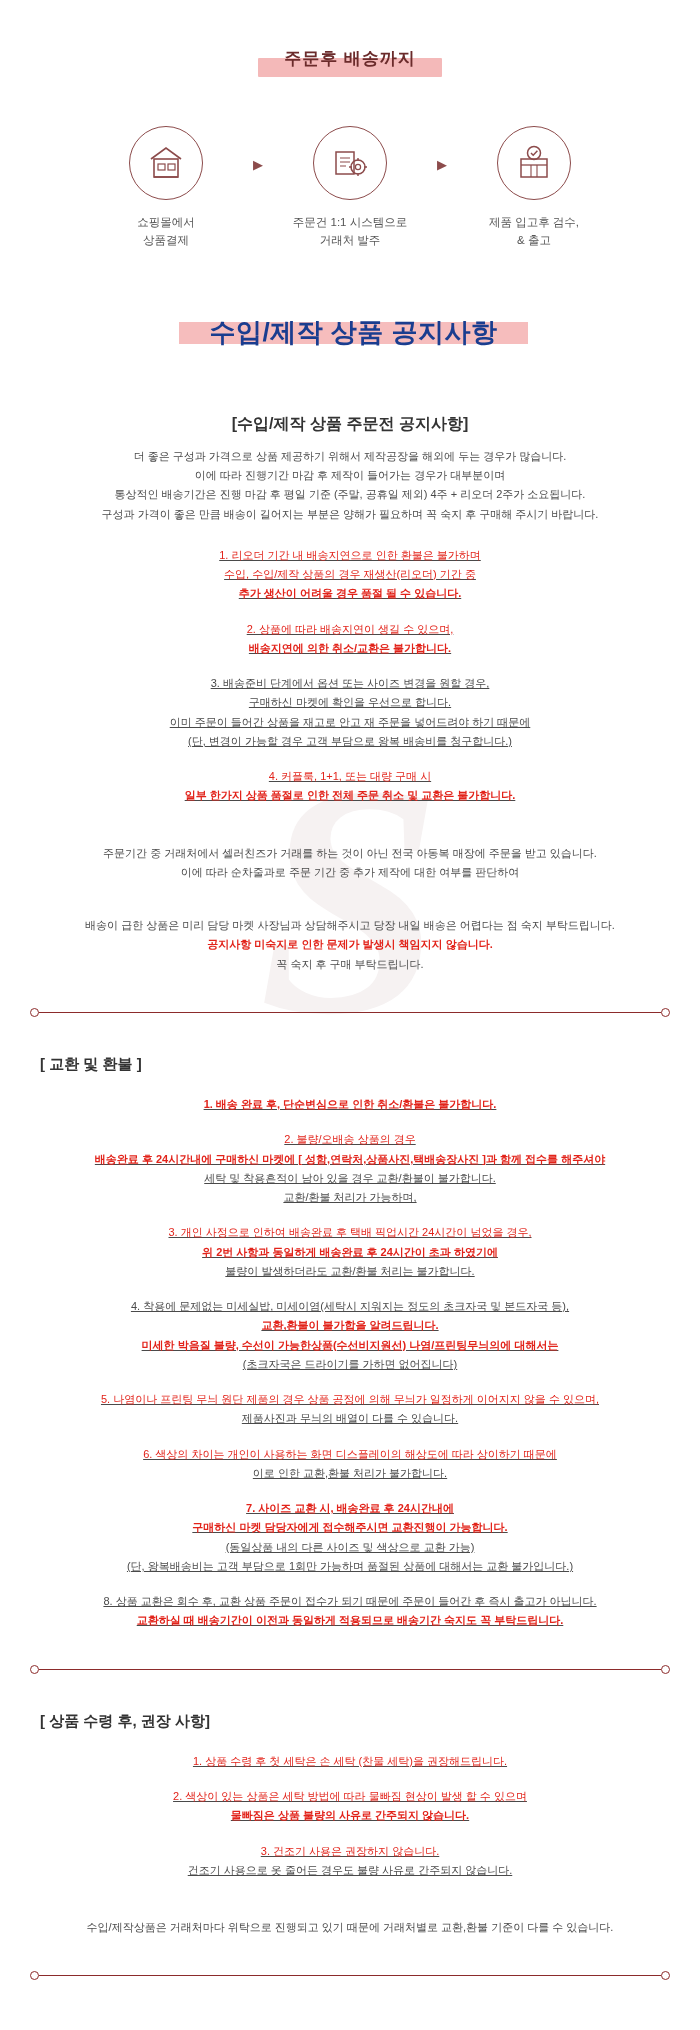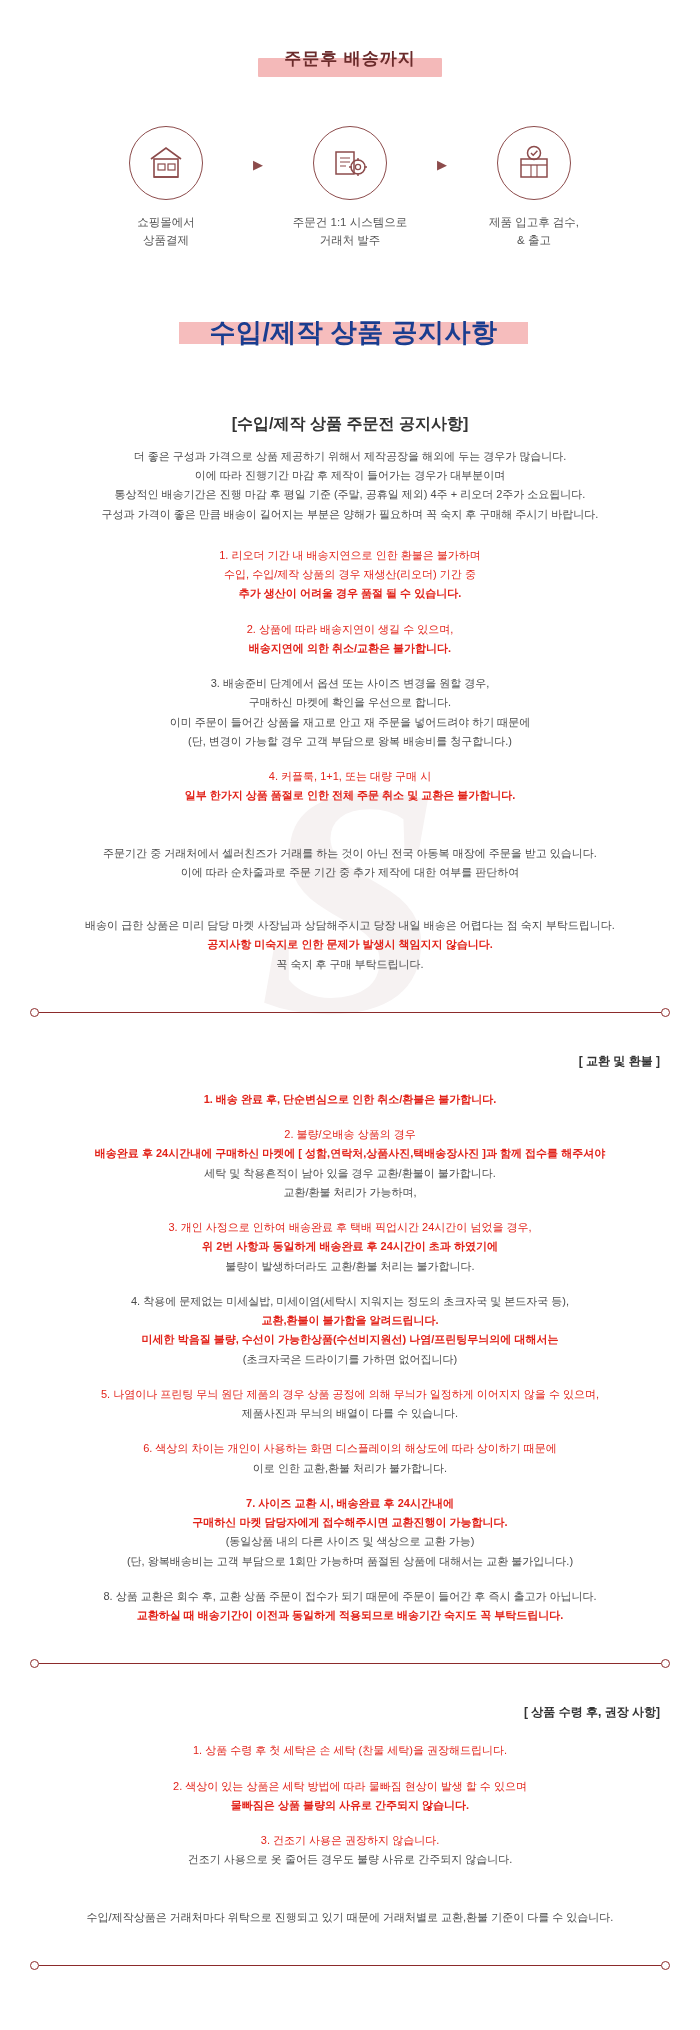--- a/index.html
+++ b/index.html
@@ -168,27 +168,27 @@
     top: 0;
     width: 9px; height: 9px;
     border-radius: 50%;
     border: 1.5px solid #8c2b2b;
     background: #fff;
   }
   .divider .dot.l { left: 0; }
   .divider .dot.r { right: 0; }
 
   .head-box {
-    text-align: right;
+    text-align: left;
     font-weight: bold;
     color: #333;
-    font-size: 12px;
+    font-size: 15px;
     margin-bottom: 18px;
   }
-  .item { margin-bottom: 16px; }
+  .item { margin-bottom: 16px; text-decoration: underline; }
 </style>
 </head>
 <body>
 
 <div class="page">
   <div class="watermark">S</div>
   <div class="content">
 
     <div class="banner-wrap">
       <div class="banner">

